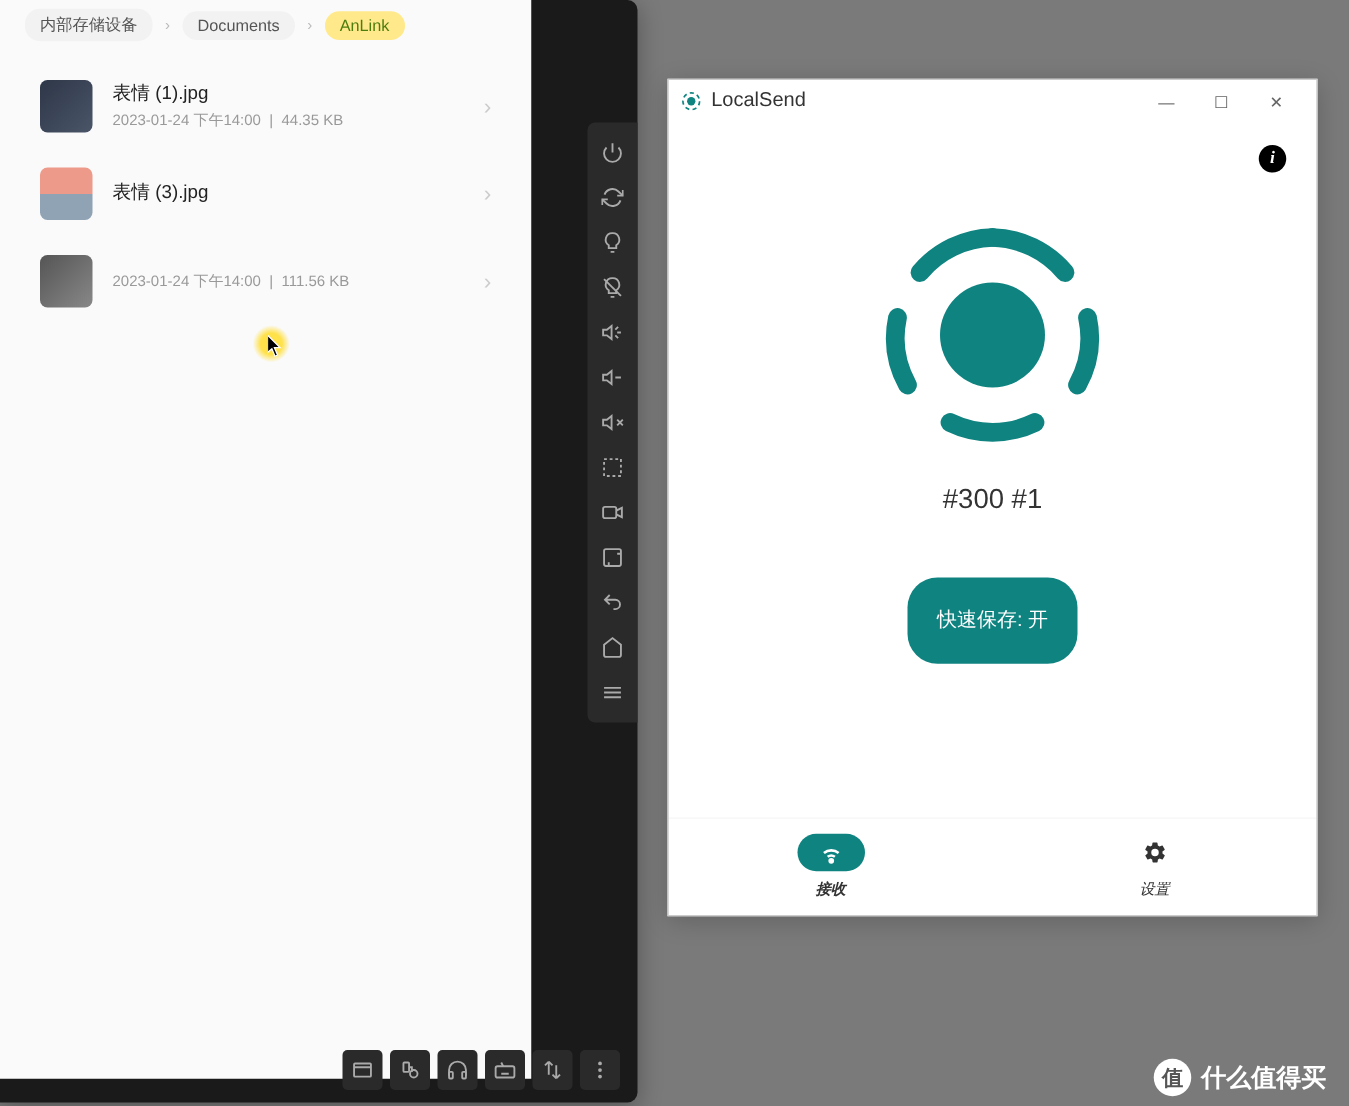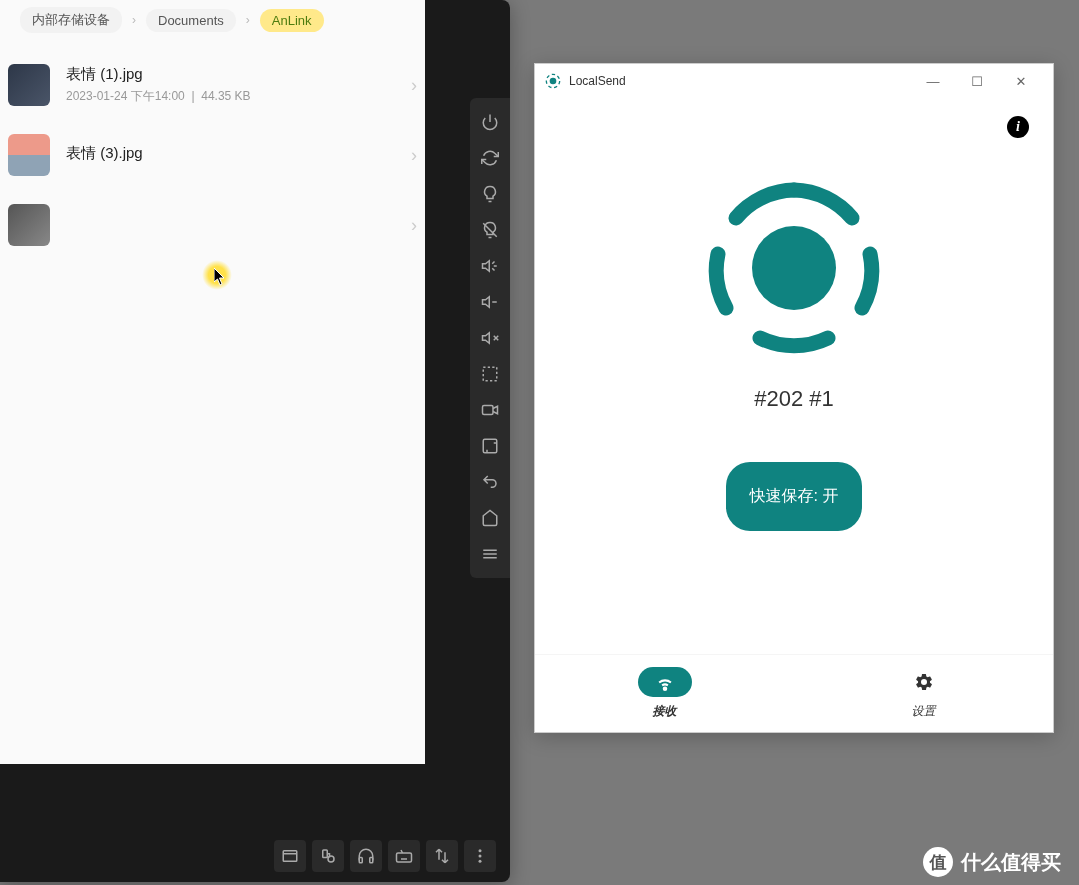--- a/index.html
+++ b/index.html
@@ -1,25 +1,25 @@
 <!DOCTYPE html>
 <html><head>
 <meta charset="utf-8">
 <style>
 * { margin: 0; padding: 0; box-sizing: border-box; font-family: -apple-system, "Segoe UI", "Microsoft YaHei", sans-serif; }
 body { width: 1079px; height: 885px; background: #7a7a7a; overflow: hidden; position: relative; }
 
 
 .phone-window { position: absolute; left: 0; top: 0; width: 510px; height: 882px; background: #1a1a1a; border-radius: 0 8px 8px 0; box-shadow: 0 4px 20px rgba(0,0,0,0.3); }
-.phone-screen { position: absolute; left: 0; top: 0; width: 425px; height: 764px; background: #fafafa; }
+.phone-screen { position: absolute; left: 0; top: 0; width: 425px; height: 863px; background: #fafafa; }
 .breadcrumb { display: flex; align-items: center; padding: 8px 20px; gap: 10px; height: 40px; }
 .bc-item { padding: 4px 12px; border-radius: 12px; background: #f2f2f2; font-size: 13px; color: #555; cursor: pointer; }
 .bc-item.active { background: #ffe98a; color: #4d7c0f; }
 .bc-sep { color: #bbb; font-size: 12px; }
-.file-list { padding: 10px 8px; }
+.file-list { padding: 10px 32px; }
 .file-row { display: flex; align-items: center; padding: 14px 0; cursor: pointer; }
 .file-thumb { width: 42px; height: 42px; border-radius: 6px; background: #4a5568; flex-shrink: 0; }
 .file-thumb.t1 { background: linear-gradient(135deg,#2d3748,#4a5568); }
 .file-thumb.t2 { background: linear-gradient(180deg,#ed9a8a 50%,#8fa3b5 50%); }
 .file-thumb.t3 { background: linear-gradient(135deg,#555,#888); }
 .file-info { flex: 1; margin-left: 16px; }
 .file-name { font-size: 15px; color: #222; margin-bottom: 4px; }
 .file-meta { font-size: 12px; color: #999; }
 .file-chevron { color: #ccc; font-size: 18px; }
 
@@ -34,21 +34,21 @@
 .bottom-btn svg { width: 18px; height: 18px; }
 
 
 .cursor-hl { position: absolute; left: 202px; top: 260px; width: 30px; height: 30px; background: radial-gradient(circle,#ffe14a 0%,#ffe14a 40%,rgba(255,225,74,0) 70%); border-radius: 50%; pointer-events: none; }
 .cursor-ptr { position: absolute; left: 214px; top: 268px; pointer-events: none; }
 
 
 .ls-window { position: absolute; left: 534px; top: 63px; width: 520px; height: 670px; background: #fff; border: 1px solid #ccc; box-shadow: 0 4px 20px rgba(0,0,0,0.2); display: flex; flex-direction: column; }
 .ls-titlebar { height: 34px; display: flex; align-items: center; padding: 0 10px; }
 .ls-logo { width: 16px; height: 16px; margin-right: 8px; }
-.ls-title { font-size: 12px; color: #333; flex: 1; }
+.ls-title { font-size: 16px; color: #333; flex: 1; }
 .ls-winbtn { width: 44px; height: 30px; display: flex; align-items: center; justify-content: center; color: #666; cursor: pointer; font-size: 13px; }
 .ls-body { flex: 1; display: flex; flex-direction: column; align-items: center; position: relative; padding-top: 80px; }
 .ls-info { position: absolute; top: 18px; right: 24px; width: 22px; height: 22px; background: #000; color: #fff; border-radius: 50%; display: flex; align-items: center; justify-content: center; font-size: 14px; font-weight: bold; cursor: pointer; font-style: italic; font-family: serif; }
 .ls-bigicon { width: 180px; height: 180px; position: relative; margin-bottom: 28px; }
 .ls-name { font-size: 42px; font-weight: 300; color: #333; margin-bottom: 8px; }
 .ls-sub { font-size: 22px; color: #333; margin-bottom: 50px; }
 .ls-pill { background: #0f8380; color: #fff; padding: 24px 24px; border-radius: 24px; font-size: 16px; font-weight: 500; cursor: pointer; }
 .ls-tabs { height: 78px; display: flex; border-top: 1px solid rgba(0,0,0,0.04); font-style: italic; }
 .ls-tab { flex: 1; display: flex; flex-direction: column; align-items: center; justify-content: center; gap: 6px; cursor: pointer; }
 .ls-tab-icon { width: 54px; height: 30px; border-radius: 15px; display: flex; align-items: center; justify-content: center; }
@@ -84,20 +84,21 @@
       <div class="file-row">
         <div class="file-thumb t2"></div>
         <div class="file-info">
           <div class="file-name">表情 (3).jpg</div>
         </div>
         <div class="file-chevron">›</div>
       </div>
       <div class="file-row">
         <div class="file-thumb t3"></div>
         <div class="file-info">
+          <div class="file-meta"><span>2023-01-24 下午14:00</span> &nbsp;|&nbsp; <span>111.56 KB</span></div>
         </div>
         <div class="file-chevron">›</div>
       </div>
     </div>
     <div class="cursor-hl"></div>
     <svg class="cursor-ptr" width="14" height="18" viewBox="0 0 14 18">
         <path d="M0 0 L0 14 L3.5 11 L6 17 L8 16 L5.5 10 L10 10 Z" fill="#000" stroke="#fff" stroke-width="1"></path>
       </svg>
   </div>
 
@@ -240,21 +241,21 @@
         <circle cx="90" cy="90" r="42" fill="#0f8380"></circle>
         <g fill="none" stroke="#0f8380" stroke-width="15" stroke-linecap="round">
           <path d="M 90 12 A 78 78 0 0 1 148 40"></path>
           <path d="M 166 76 A 78 78 0 0 1 158 130"></path>
           <path d="M 124 160 A 78 78 0 0 1 56 160"></path>
           <path d="M 22 130 A 78 78 0 0 1 14 76"></path>
           <path d="M 32 40 A 78 78 0 0 1 90 12"></path>
         </g>
       </svg>
     </div>
-    <div class="ls-sub">#202 #1</div>
+    <div class="ls-sub">#300 #1</div>
     <div class="ls-pill">快速保存: 开</div>
   </div>
   <div class="ls-tabs">
     <div class="ls-tab active">
       <div class="ls-tab-icon">
           <svg width="20" height="20" viewBox="0 0 24 24" fill="none" stroke="#fff" stroke-width="2.5">
             <path d="M5 12.55a11 11 0 0 1 14.08 0"></path>
             <path d="M8.53 16.11a6 6 0 0 1 6.95 0"></path>
             <circle cx="12" cy="20" r="1.5" fill="#fff"></circle>
           </svg>

